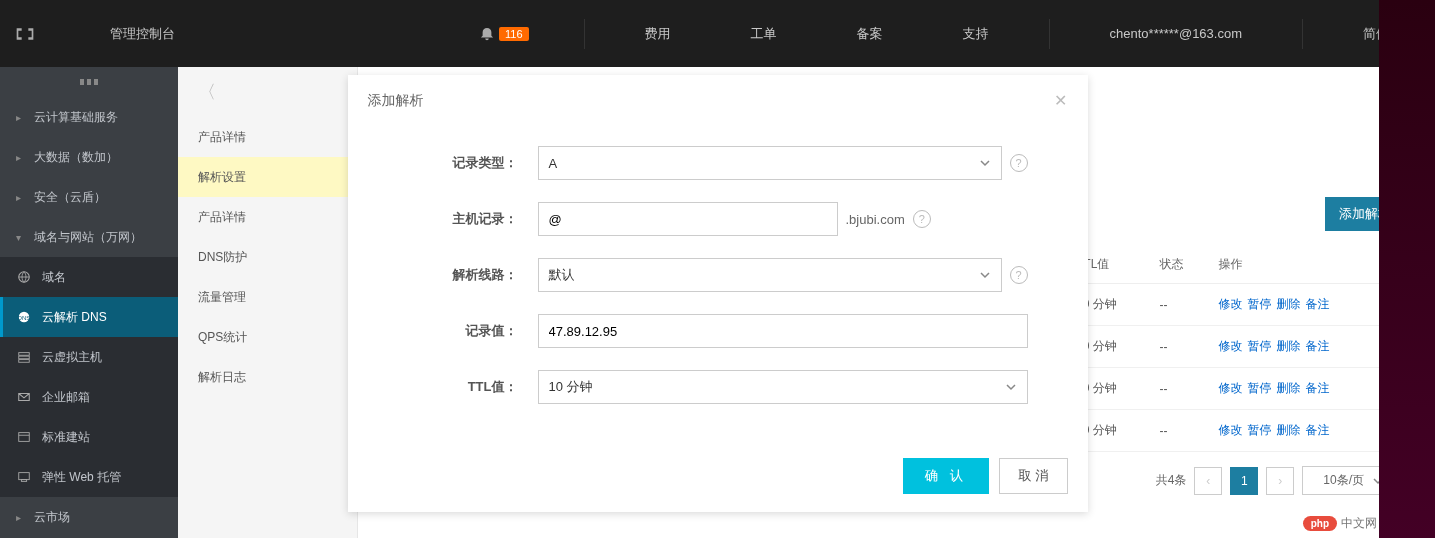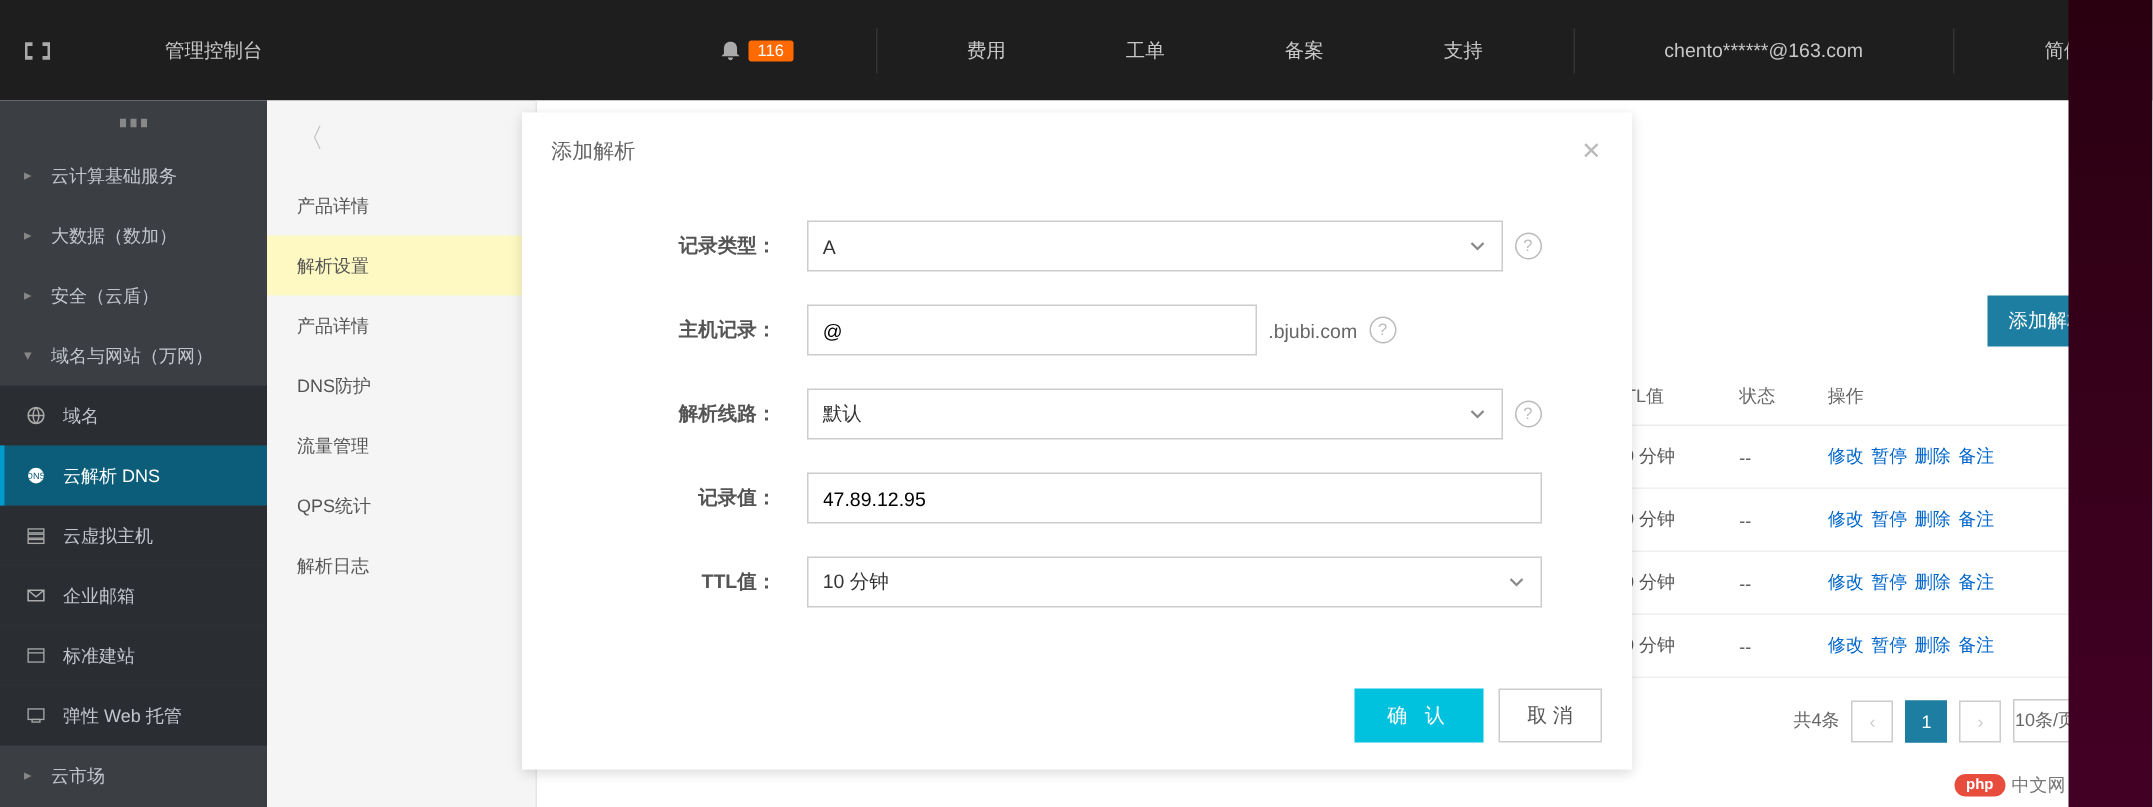--- a/index.html
+++ b/index.html
@@ -55,21 +55,21 @@
     
     .bulk-actions { margin-top: 15px; display: flex; align-items: center; gap: 10px; }
     .checkbox-box { width: 14px; height: 14px; border: 1px solid #ccc; background: #fff; display: inline-block; }
     .bulk-btn { border: 1px solid #ccc; background: #fff; padding: 5px 14px; cursor: pointer; color: #555; border-radius: 0; font-size: 12px; }
     
     
     .pagination-row { display: flex; justify-content: flex-end; align-items: center; gap: 8px; margin-top: -30px; font-size: 12px; color: #666; }
     .page-btn { border: 1px solid #ccc; background: #fff; width: 28px; height: 28px; display: flex; align-items: center; justify-content: center; cursor: pointer; }
     .page-btn.active { background: #1d7ea1; color: #fff; border-color: #1d7ea1; }
     .page-btn.disabled { color: #ccc; cursor: not-allowed; }
-    .page-select { border: 1px solid #ccc; padding: 5px 0; background: #fff; display: flex; align-items: center; gap: 8px; }
+    .page-select { border: 1px solid #ccc; padding: 5px 20px; background: #fff; display: flex; align-items: center; gap: 8px; }
     
     
     .modal-overlay { position: absolute; inset: 50px 0 0 0; display: flex; justify-content: center; align-items: flex-start; z-index: 100; }
     .modal { width: 740px; background: #fff; margin-top: 25px; box-shadow: 0 2px 8px rgba(0,0,0,0.15); }
     .modal-header { padding: 16px 20px; display: flex; align-items: center; justify-content: space-between; }
     .modal-title { font-size: 14px; color: #666; }
     .close-x { cursor: pointer; color: #bbb; font-size: 16px; }
     .modal-body { padding: 20px 60px 20px 40px; }
     .form-row { display: flex; align-items: center; margin-bottom: 22px; }
     .form-label { width: 150px; text-align: right; padding-right: 20px; font-size: 13px; color: #555; font-weight: 600; }

